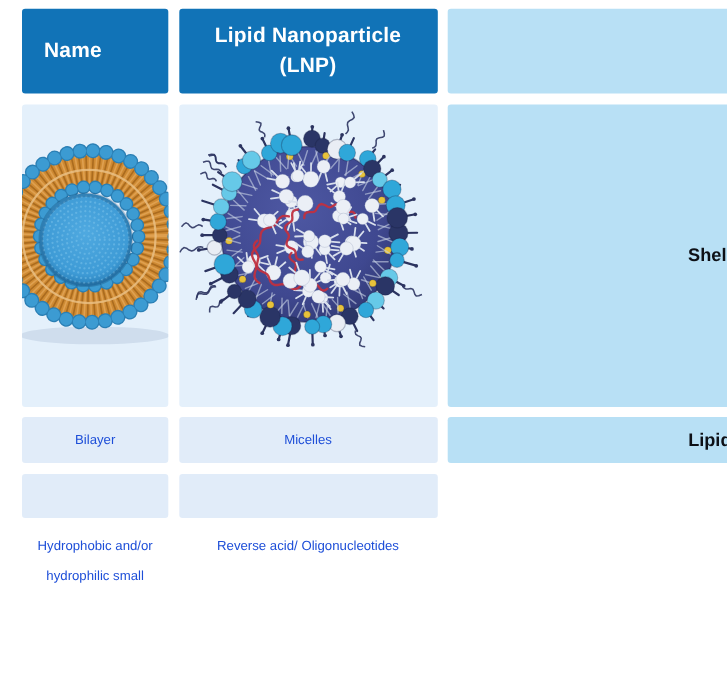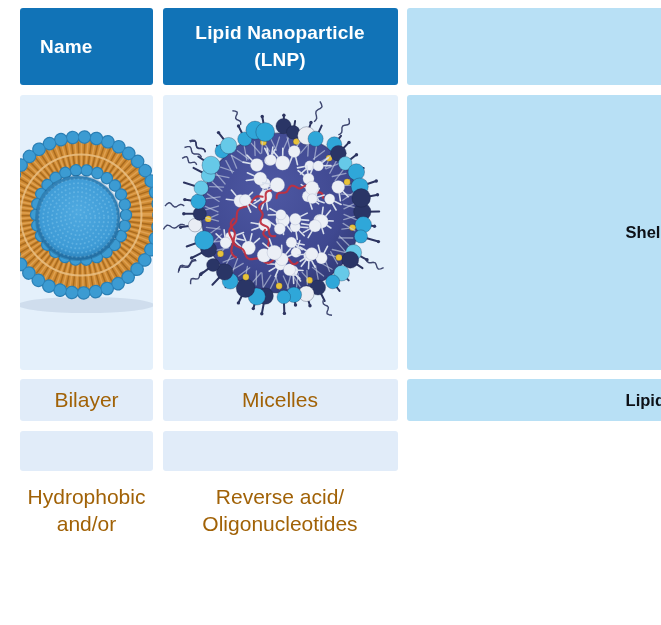--- a/index.html
+++ b/index.html
@@ -12,21 +12,21 @@
     display:grid;width:100%;height:100%;
     grid-template-columns:133px 235px 258px;
     grid-template-rows:77px 275px 42px 40px 132px;
     column-gap:9.5px;row-gap:9.5px;
   }
   .cell{border-radius:3px;display:flex;align-items:center;justify-content:center;box-sizing:border-box;}
   .head{background:#1173B7;color:#ffffff;font-weight:bold;font-size:19px;letter-spacing:.2px;}
   .head.left{justify-content:flex-start;padding-left:20px;}
   .head.center{text-align:center;line-height:1.4;padding:0 10px;}
   .label{background:#B8E0F5;color:#0d1016;font-weight:bold;font-size:16.5px;justify-content:flex-end;padding-left:20px;}
-  .data{background:#E1ECF9;color:#a16207;font-size:21px;text-align:center;}
+  .data{background:#E1ECF9;color:#1d4ed8;font-size:12px;text-align:center;}
   .imgcell{background:#E4F0FB;align-items:flex-start;justify-content:center;overflow:hidden;}
   .imgcell svg{display:block;}
   .load .txt{max-width:192px;line-height:27px;display:inline-block;margin-top:36px;}
   .load.data{align-items:flex-start;padding-top:16px;}
   .load-lnp .txt{max-width:190px;}
 </style>
 </head>
 <body>
 
 <div class="canvas">

